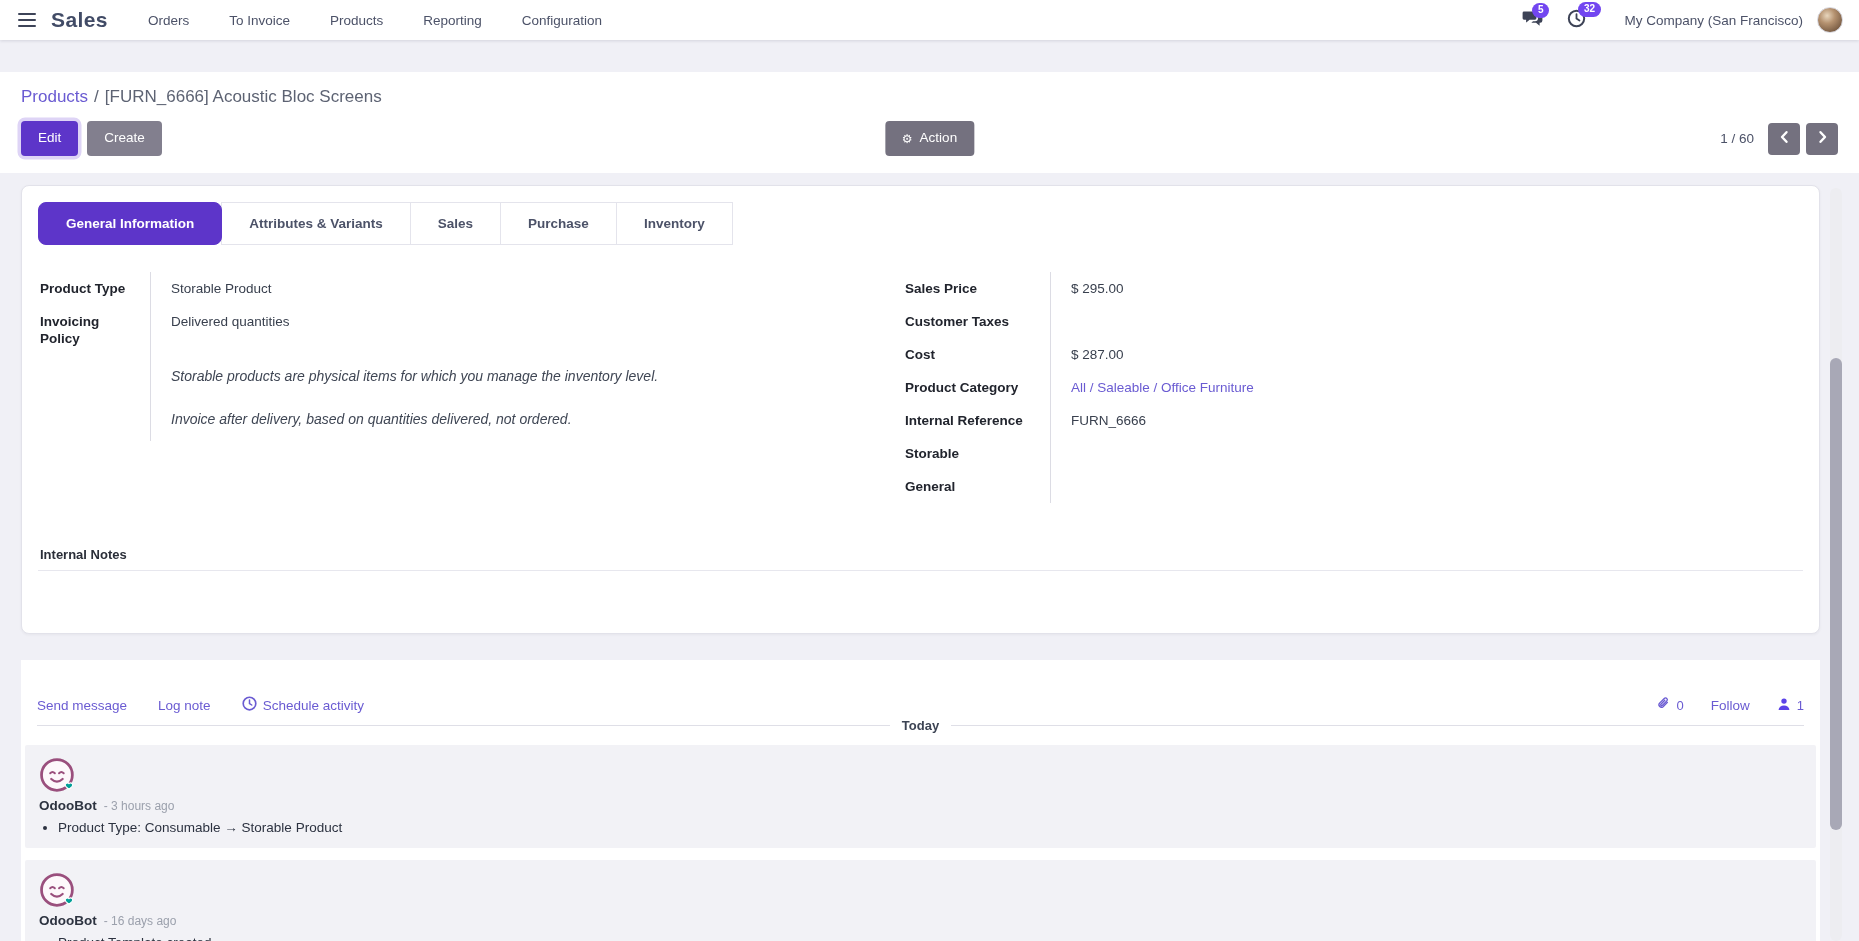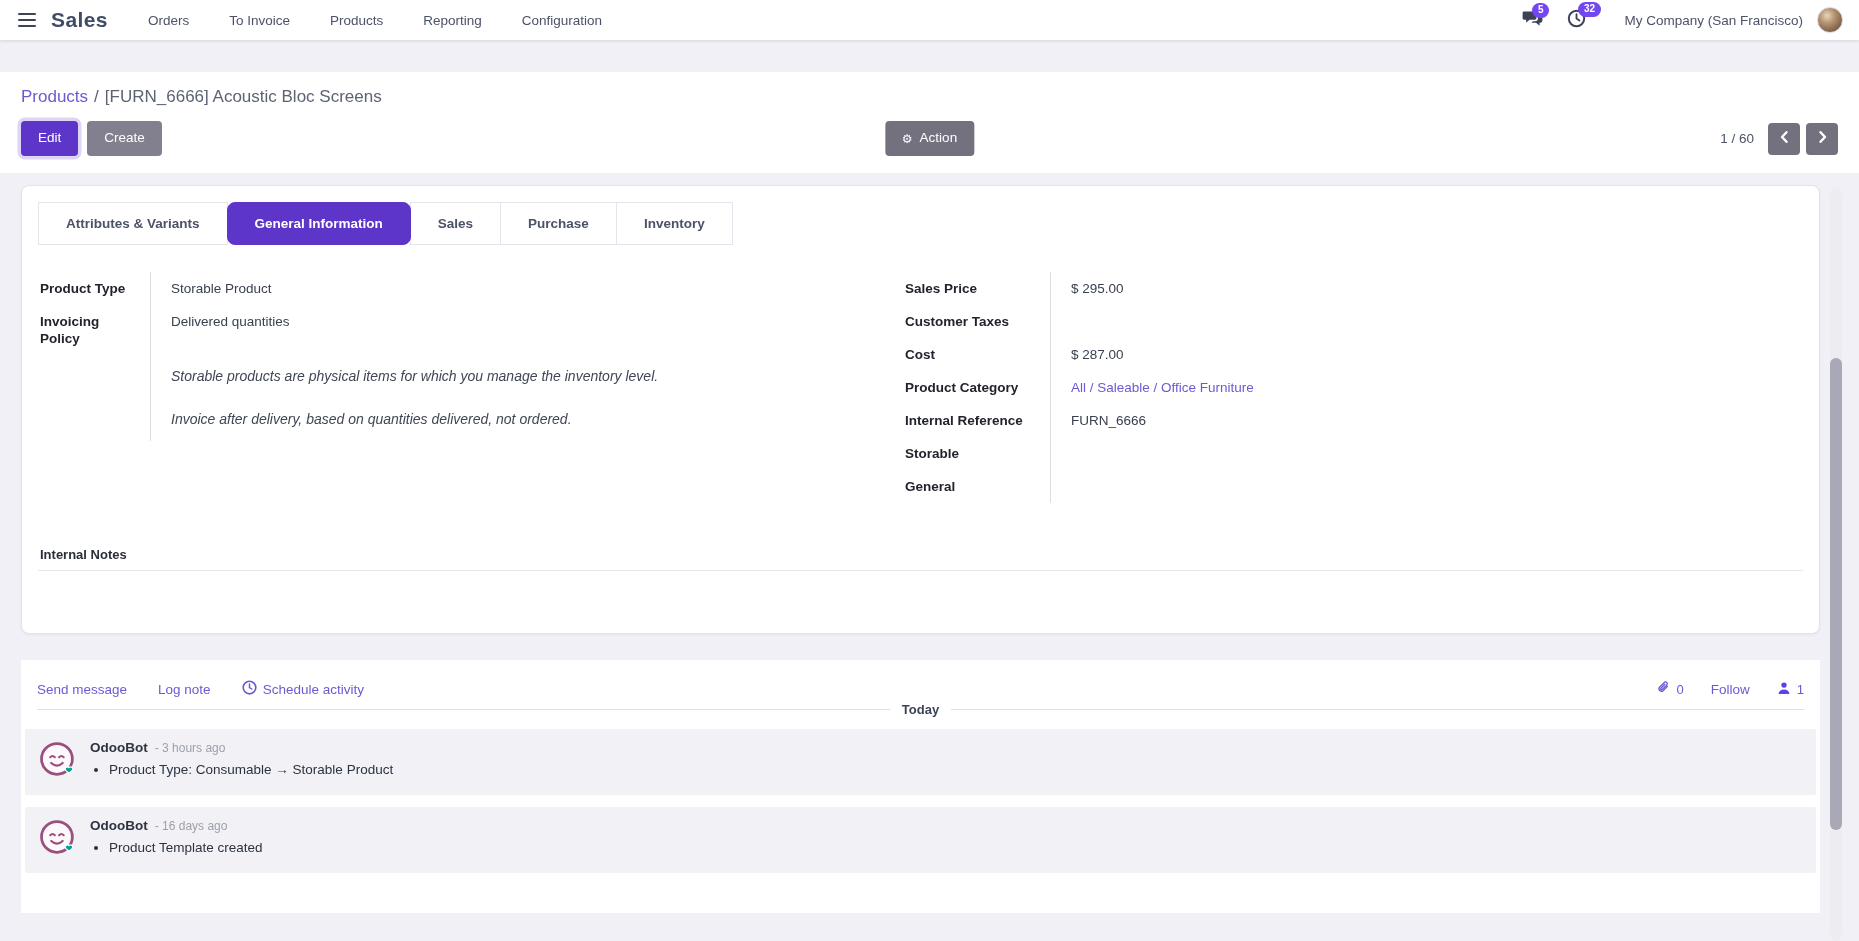--- a/index.html
+++ b/index.html
@@ -89,30 +89,30 @@
   .val.help { font-style:italic; font-size:14px; color:#3f4654; padding-top:13px; padding-bottom:13px; }
   .val.link { color:#6a5bd2; cursor:pointer; }
 
   .internal-notes { margin-top:44px; }
   .in-label { font-weight:700; font-size:13px; color:#2a2e38; padding-left:2px; }
   .in-rule { border:none; border-top:1px solid #e7e7ee; margin-top:8px; }
 
   
   .chatter { margin:26px 39px 0 21px; background:#fff; padding:20px 16px 40px; }
   .chatter-bar { display:flex; align-items:center; font-size:13.5px; color:#6a5bd2; }
-  .chatter-link { display:flex; align-items:center; gap:6px; cursor:pointer; margin-right:31px; }
+  .chatter-link { display:flex; align-items:center; gap:6px; cursor:pointer; margin-right:31px;margin-top:16px; }
   .chatter-right { margin-left:auto; display:flex; align-items:center; gap:27px; }
   .chatter-right .chatter-link { margin-right:0; }
   .count { font-size:13px; }
   .date-divider {
     display:flex; align-items:center; gap:12px; color:#3d4454;
     font-weight:700; font-size:13px; margin-top:25px;
   }
   .date-divider::before, .date-divider::after { content:""; flex:1; border-top:1px solid #dfdfe7; }
-  .message { background:#f2f2f6; display:flex; padding:11px 14px 13px; margin:12px -12px 0; border-radius:2px; }
+  .message { background:#f2f2f6; display:flex; padding:11px 14px 13px; margin:12px -12px 0; border-radius:2px;flex-direction:column; }
   .msg-avatar { flex:0 0 36px; margin-right:13px; position:relative; top:1px; }
   .msg-head { display:flex; align-items:baseline; gap:7px; }
   .msg-author { font-weight:700; font-size:13.5px; color:#2d3340; }
   .msg-time { font-size:12px; color:#9ba0ac; }
   .msg-body { margin:7px 0 0 19px; font-size:13.5px; color:#2c3240; }
   .msg-body li { margin-top:2px; }
   .divider-today { margin-top:4px; }
 
   
   .scroll-track {
@@ -195,22 +195,22 @@
               </svg>
           </span>
         </button>
       </div>
     </div>
   </div>
 </div>
 
 <div class="sheet">
   <div class="tabs">
+    <div class="tab active">General Information</div>
     <div class="tab">Attributes &amp; Variants</div>
-    <div class="tab active">General Information</div>
     <div class="tab">Sales</div>
     <div class="tab">Purchase</div>
     <div class="tab">Inventory</div>
   </div>
 
   <div class="form-cols">
     <div class="fields fields-left">
       <div class="lbl">Product Type</div>
       <div class="val">Storable Product</div>
       <div class="lbl">Invoicing Policy</div>

